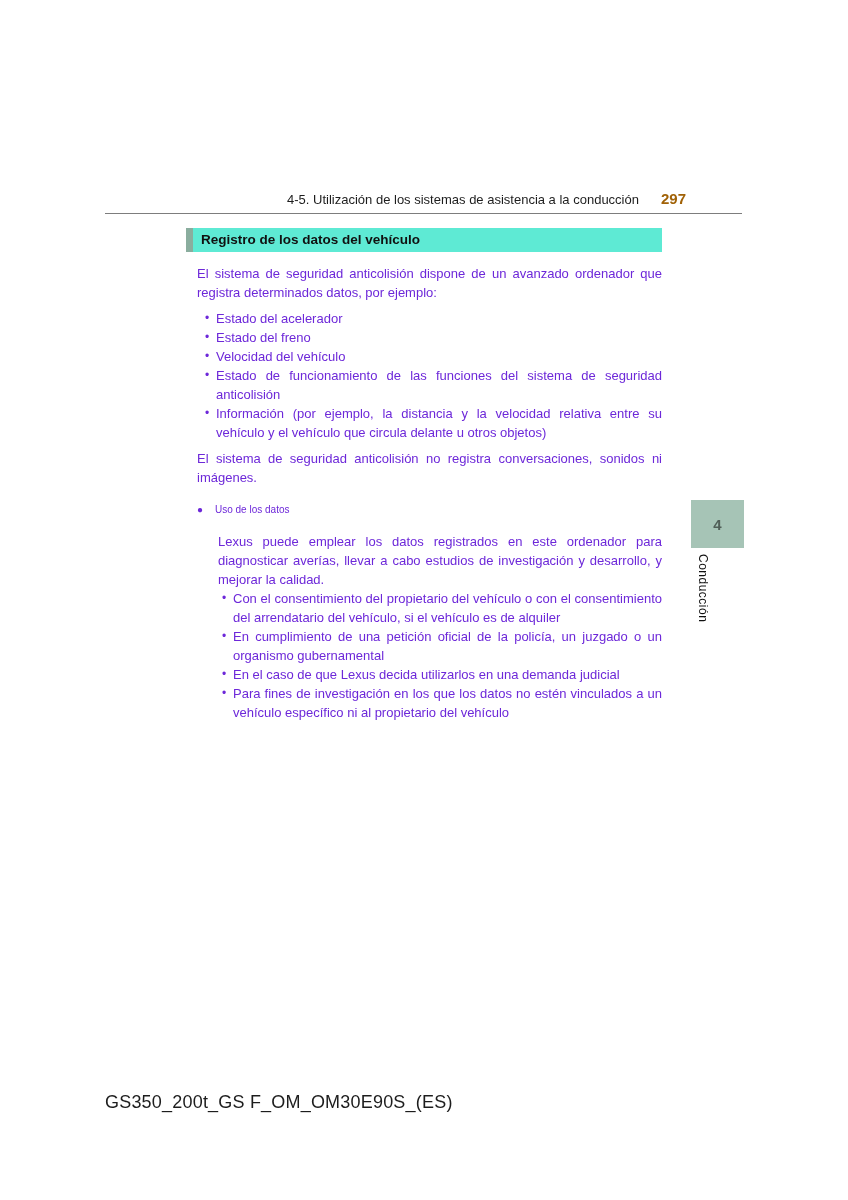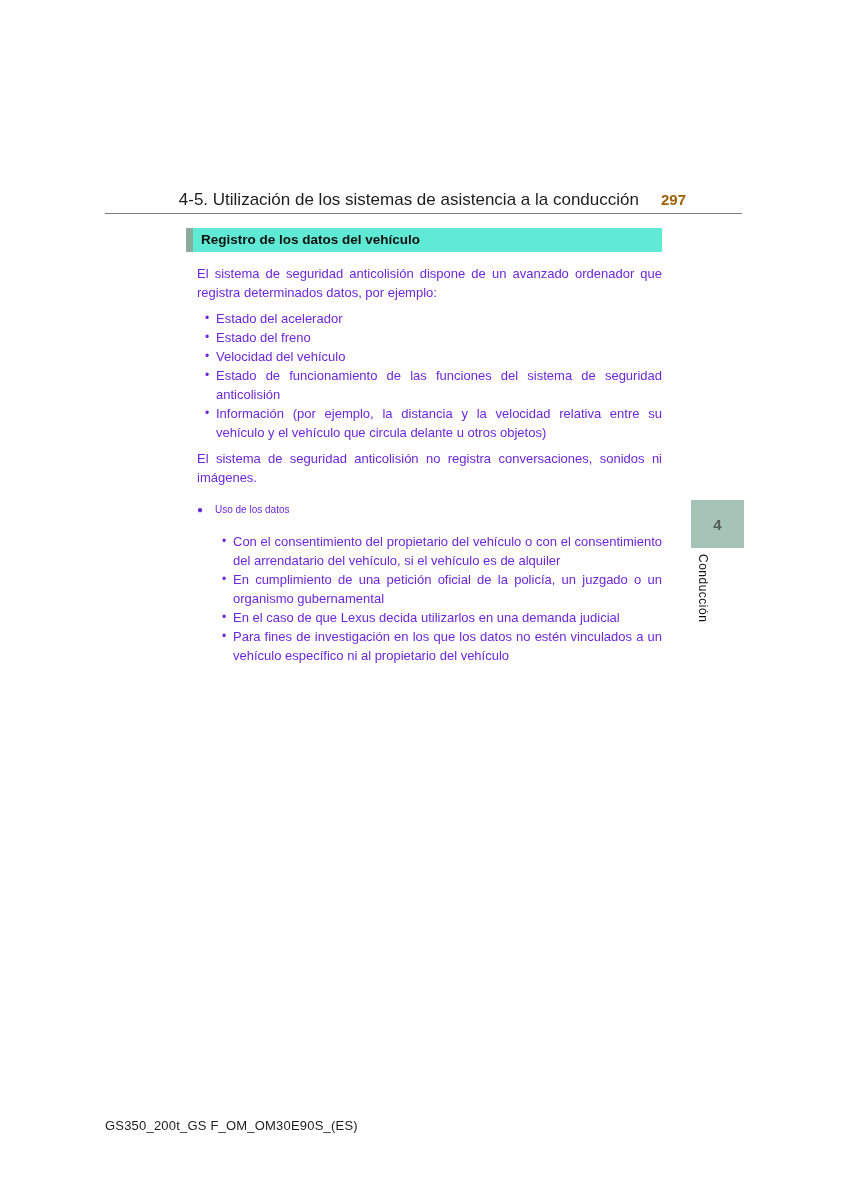--- a/index.html
+++ b/index.html
@@ -19,21 +19,21 @@
     position: absolute;
     top: 190px;
     left: 105px;
     width: 637px;
     display: flex;
     justify-content: flex-end;
     align-items: baseline;
     gap: 22px;
     padding-right: 56px;
   }
-  .hdr-section { font-size: 17px; color: #1d1d1d; white-space: nowrap; }
+  .hdr-section { font-size: 13px; color: #1d1d1d; white-space: nowrap; }
   .hdr-page { font-size: 15px; font-weight: bold; color: #a16207; }
   .hdr-rule {
     position: absolute;
     top: 213px;
     left: 105px;
     width: 637px;
     height: 1px;
     background: #7d7d7d;
   }
 
@@ -124,22 +124,22 @@
     font-size: 12px;
     color: #101010;
     letter-spacing: 0.5px;
     white-space: nowrap;
   }
 
   
   .doc-code {
     position: absolute;
     left: 105px;
-    top: 1118px;
-    font-size: 13px;
+    top: 1092px;
+    font-size: 18px;
     color: #1d1d1d;
     letter-spacing: 0.2px;
   }
 </style>
 </head>
 <body>
 
 <div class="page">
 
   <header class="page-header">
@@ -180,20 +180,21 @@
         </ul>
 
       <p class="para justify para-no-record">El sistema de seguridad anticolisión no registra conversaciones, sonidos ni imágenes.</p>
 
       <div class="subheading">
         <span class="disc">●</span>
         <span class="subheading-text">Uso de los datos</span>
       </div>
 
       <div class="sub-block">
+        <p class="para justify para-usage">Lexus puede emplear los datos registrados en este ordenador para diagnosticar averías, llevar a cabo estudios de investigación y desarrollo, y mejorar la calidad.</p>
 
         <ul class="bullets level2">
             <li class="bullet-item">
             <span class="dot">•</span>
             <span class="bullet-text">Con el consentimiento del propietario del vehículo o con el consentimiento del arrendatario del vehículo, si el vehículo es de alquiler</span>
           </li>
             <li class="bullet-item">
             <span class="dot">•</span>
             <span class="bullet-text">En cumplimiento de una petición oficial de la policía, un juzgado o un organismo gubernamental</span>
           </li>

